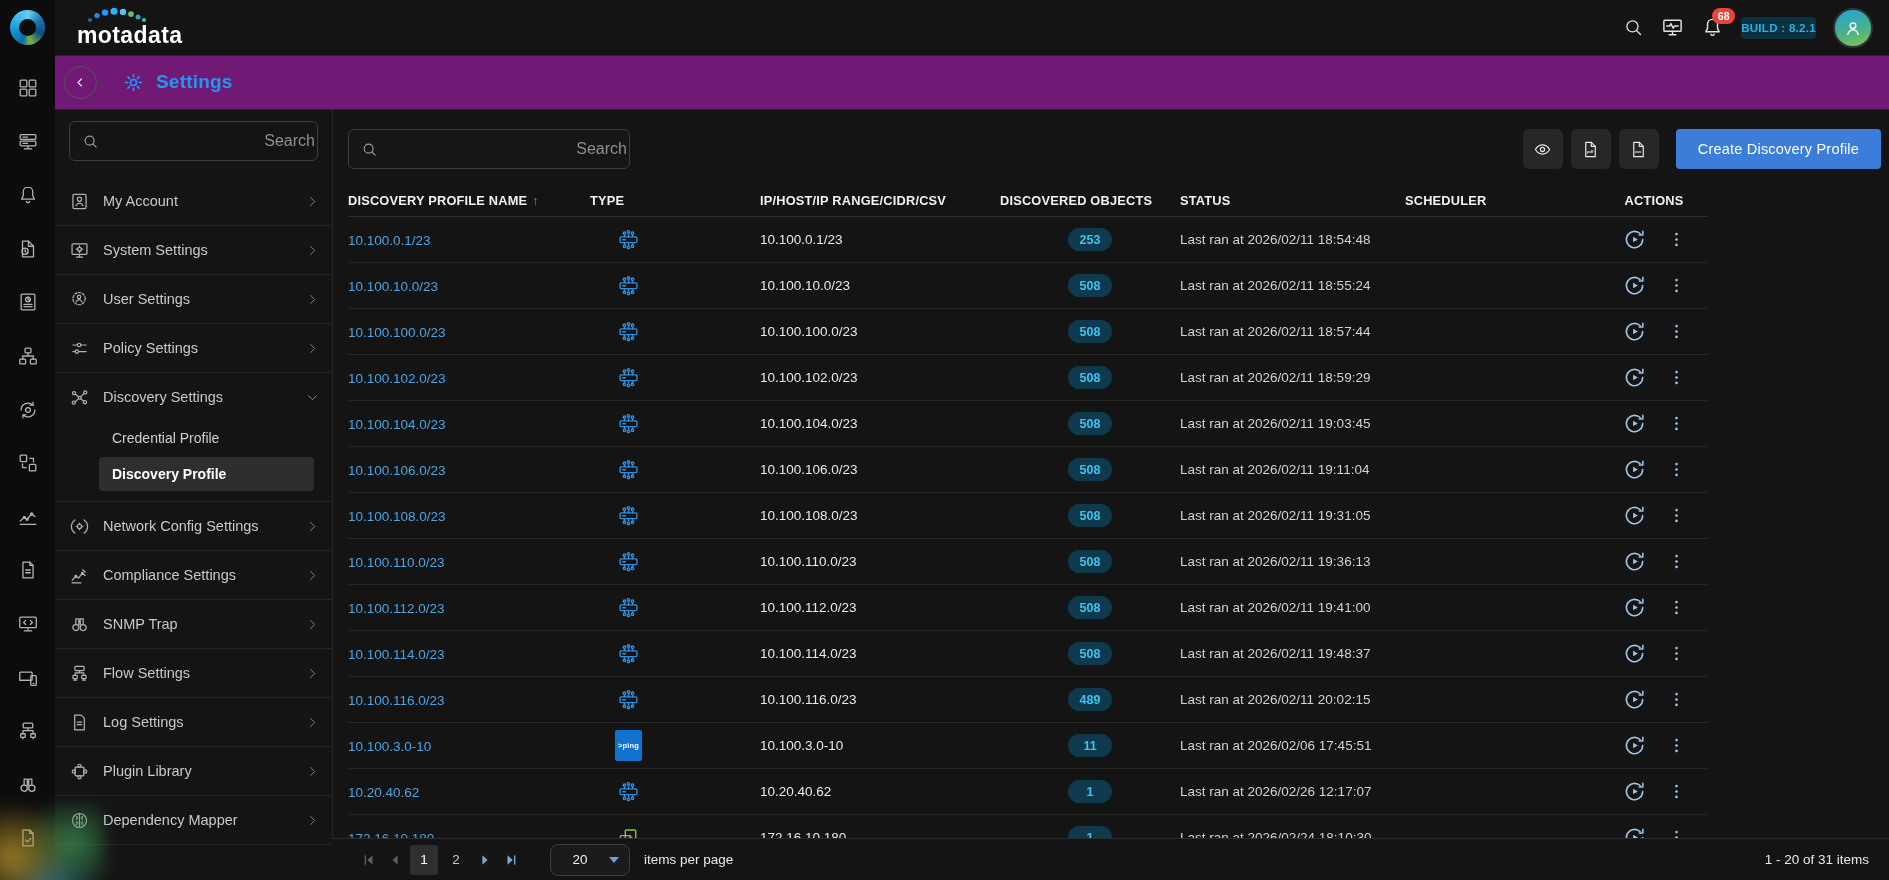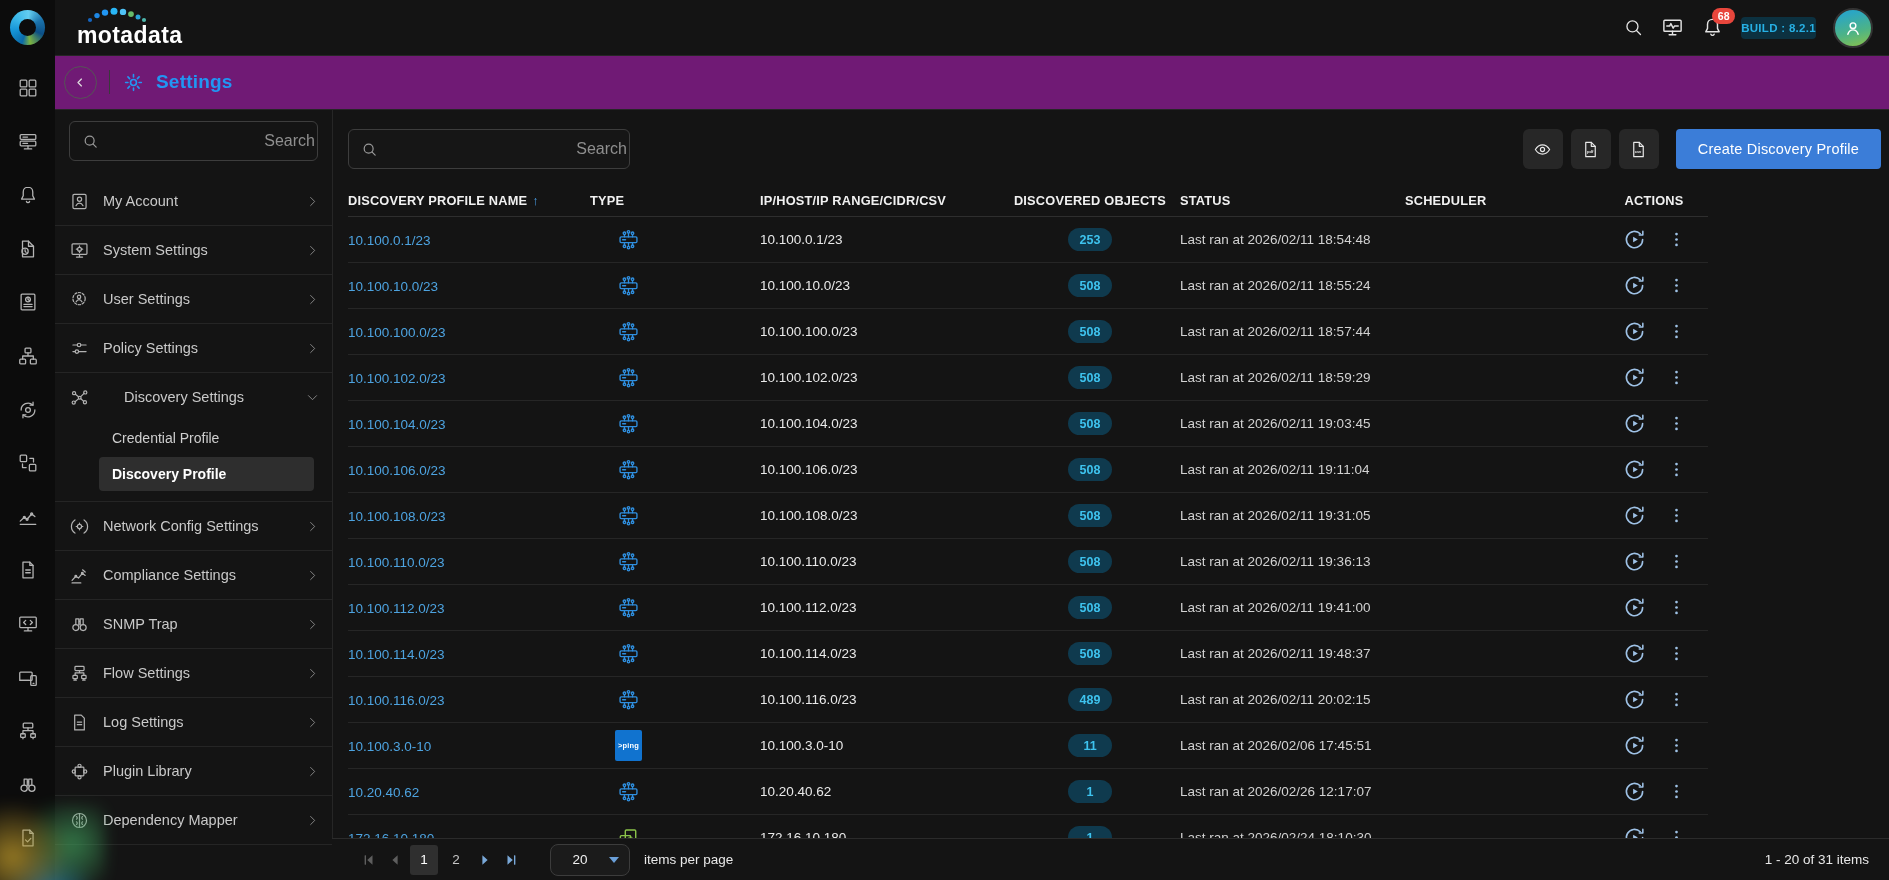--- a/index.html
+++ b/index.html
@@ -43,21 +43,21 @@
   .page-title{color:#2196f3;font-size:19px;font-weight:700;margin-left:11px;letter-spacing:.2px;}
 
   
   .panel{position:absolute;left:55px;top:109px;width:277px;height:771px;border-right:1px solid #262626;background:#141414;z-index:3;}
   .panel-search{position:relative;margin:12px 14px 16px 14px;height:38px;border:1px solid #3d3d3d;border-radius:6px;display:flex;align-items:center;}
   .panel-search .ic,.tool-search .ic{width:17px;height:17px;color:#9a9a9a;margin:0 9px 0 12px;flex:none;stroke-width:1.7;}
   .panel-search input,.tool-search input{background:transparent;border:none;outline:none;color:#ddd;font-size:16px;
      font-family:"Liberation Sans",sans-serif;width:100%;text-align:right;}
   .panel-search input::placeholder,.tool-search input::placeholder{color:#8f8f8f;}
   .nav-item{height:48px;display:flex;align-items:center;padding:0 12px 0 14px;border-bottom:1px solid #252525;cursor:pointer;}
-  .nav-item.no-border{border-bottom:none;gap:21px;}
+  .nav-item.no-border{border-bottom:none;}
   .nav-ic{width:21px;height:21px;color:#b2b2b2;flex:none;stroke-width:1.4;}
   .nav-label{font-size:14.5px;color:#c9c9c9;margin-left:13px;flex:1;}
   .chev{width:15px;height:15px;color:#8a8a8a;flex:none;}
   .nav-sub{padding:0 18px 8px 44px;border-bottom:1px solid #252525;}
   .nav-subitem{height:34px;display:flex;align-items:center;padding-left:13px;margin-bottom:2px;font-size:14px;color:#cfcfcf;border-radius:4px;cursor:pointer;}
   .nav-subitem.active{background:#2e2e2e;color:#fff;font-weight:700;}
 
   
   .content{position:absolute;left:332px;top:109px;width:1557px;height:771px;}
   .toolbar{position:absolute;left:16px;right:8px;top:20px;height:40px;}
@@ -686,21 +686,21 @@
           </span>
         <button class="create-btn">Create Discovery Profile</button>
       </div>
     </div>
 
     <div class="table">
       <div class="trow thead">
           <div class="th">DISCOVERY PROFILE NAME<span class="sort">↑</span></div>
           <div class="th">TYPE</div>
           <div class="th">IP/HOST/IP RANGE/CIDR/CSV</div>
-          <div class="th" style="text-align: center;">DISCOVERED OBJECTS</div>
+          <div class="th" style="">DISCOVERED OBJECTS</div>
           <div class="th">STATUS</div>
           <div class="th">SCHEDULER</div>
           <div class="th" style="text-align: center;">ACTIONS</div>
         </div>
       <div>
           <div class="trow tr">
             <div><a class="cell-name">10.100.0.1/23</a></div>
             <div class="cell-type">
               <span>
                 <svg class="ic type-net">

